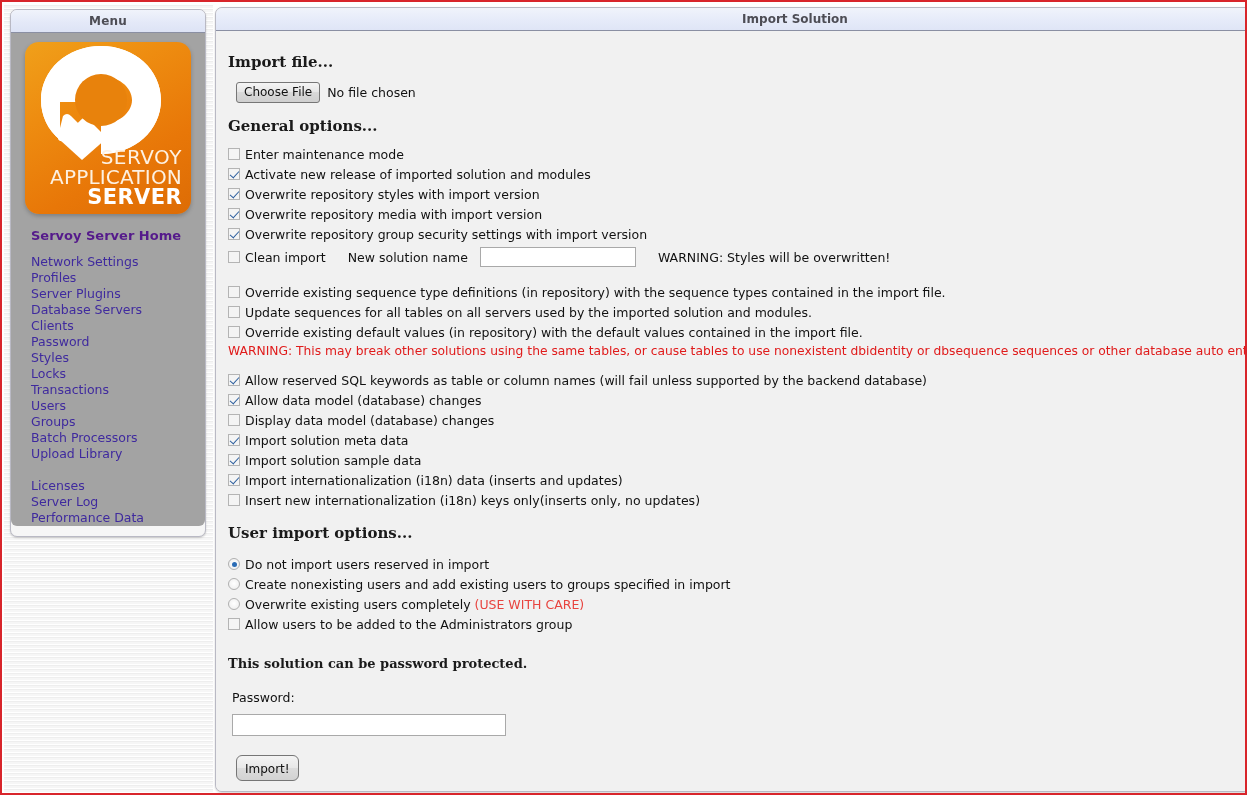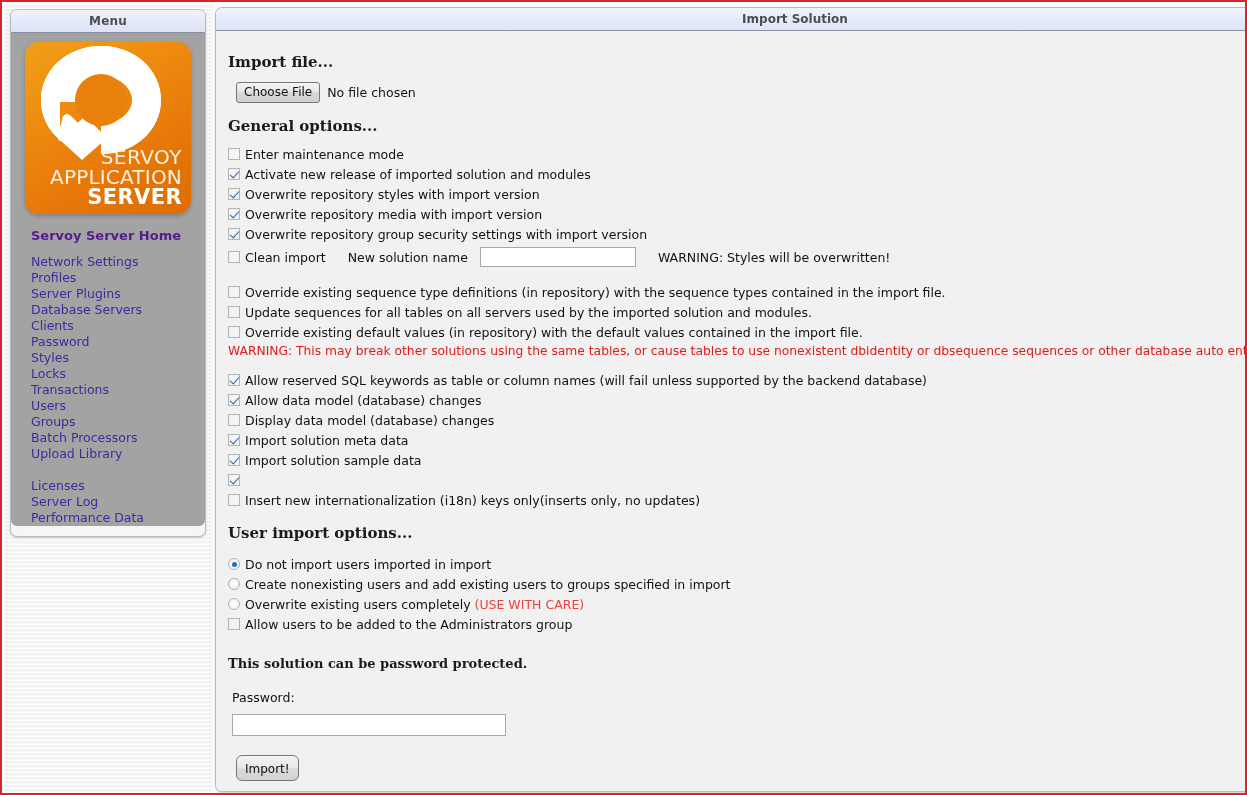--- a/index.html
+++ b/index.html
@@ -432,33 +432,34 @@
         <div class="opt-row">
           <span class="cb on"></span>
           <span class="lbl">Import solution meta data</span>
         </div>
         <div class="opt-row">
           <span class="cb on"></span>
           <span class="lbl">Import solution sample data</span>
         </div>
         <div class="opt-row">
           <span class="cb on"></span>
+          <span class="lbl">Import internationalization (i18n) data (inserts and updates)</span>
         </div>
         <div class="opt-row">
           <span class="cb"></span>
           <span class="lbl">Insert new internationalization (i18n) keys only(inserts only, no updates)</span>
         </div>
       </div>
 
       <h3 class="section">User import options...</h3>
 
       <div class="opt-group" style="margin-top:12px;">
         <div class="opt-row">
           <span class="rb on"></span>
-          <span class="lbl">Do not import users imported in import</span>
+          <span class="lbl">Do not import users reserved in import</span>
         </div>
         <div class="opt-row">
           <span class="rb"></span>
           <span class="lbl">Create nonexisting users and add existing users to groups specified in import</span>
         </div>
         <div class="opt-row">
           <span class="rb"></span>
           <span class="lbl">Overwrite existing users completely</span>
           <span class="care-red">(USE WITH CARE)</span>
         </div>

